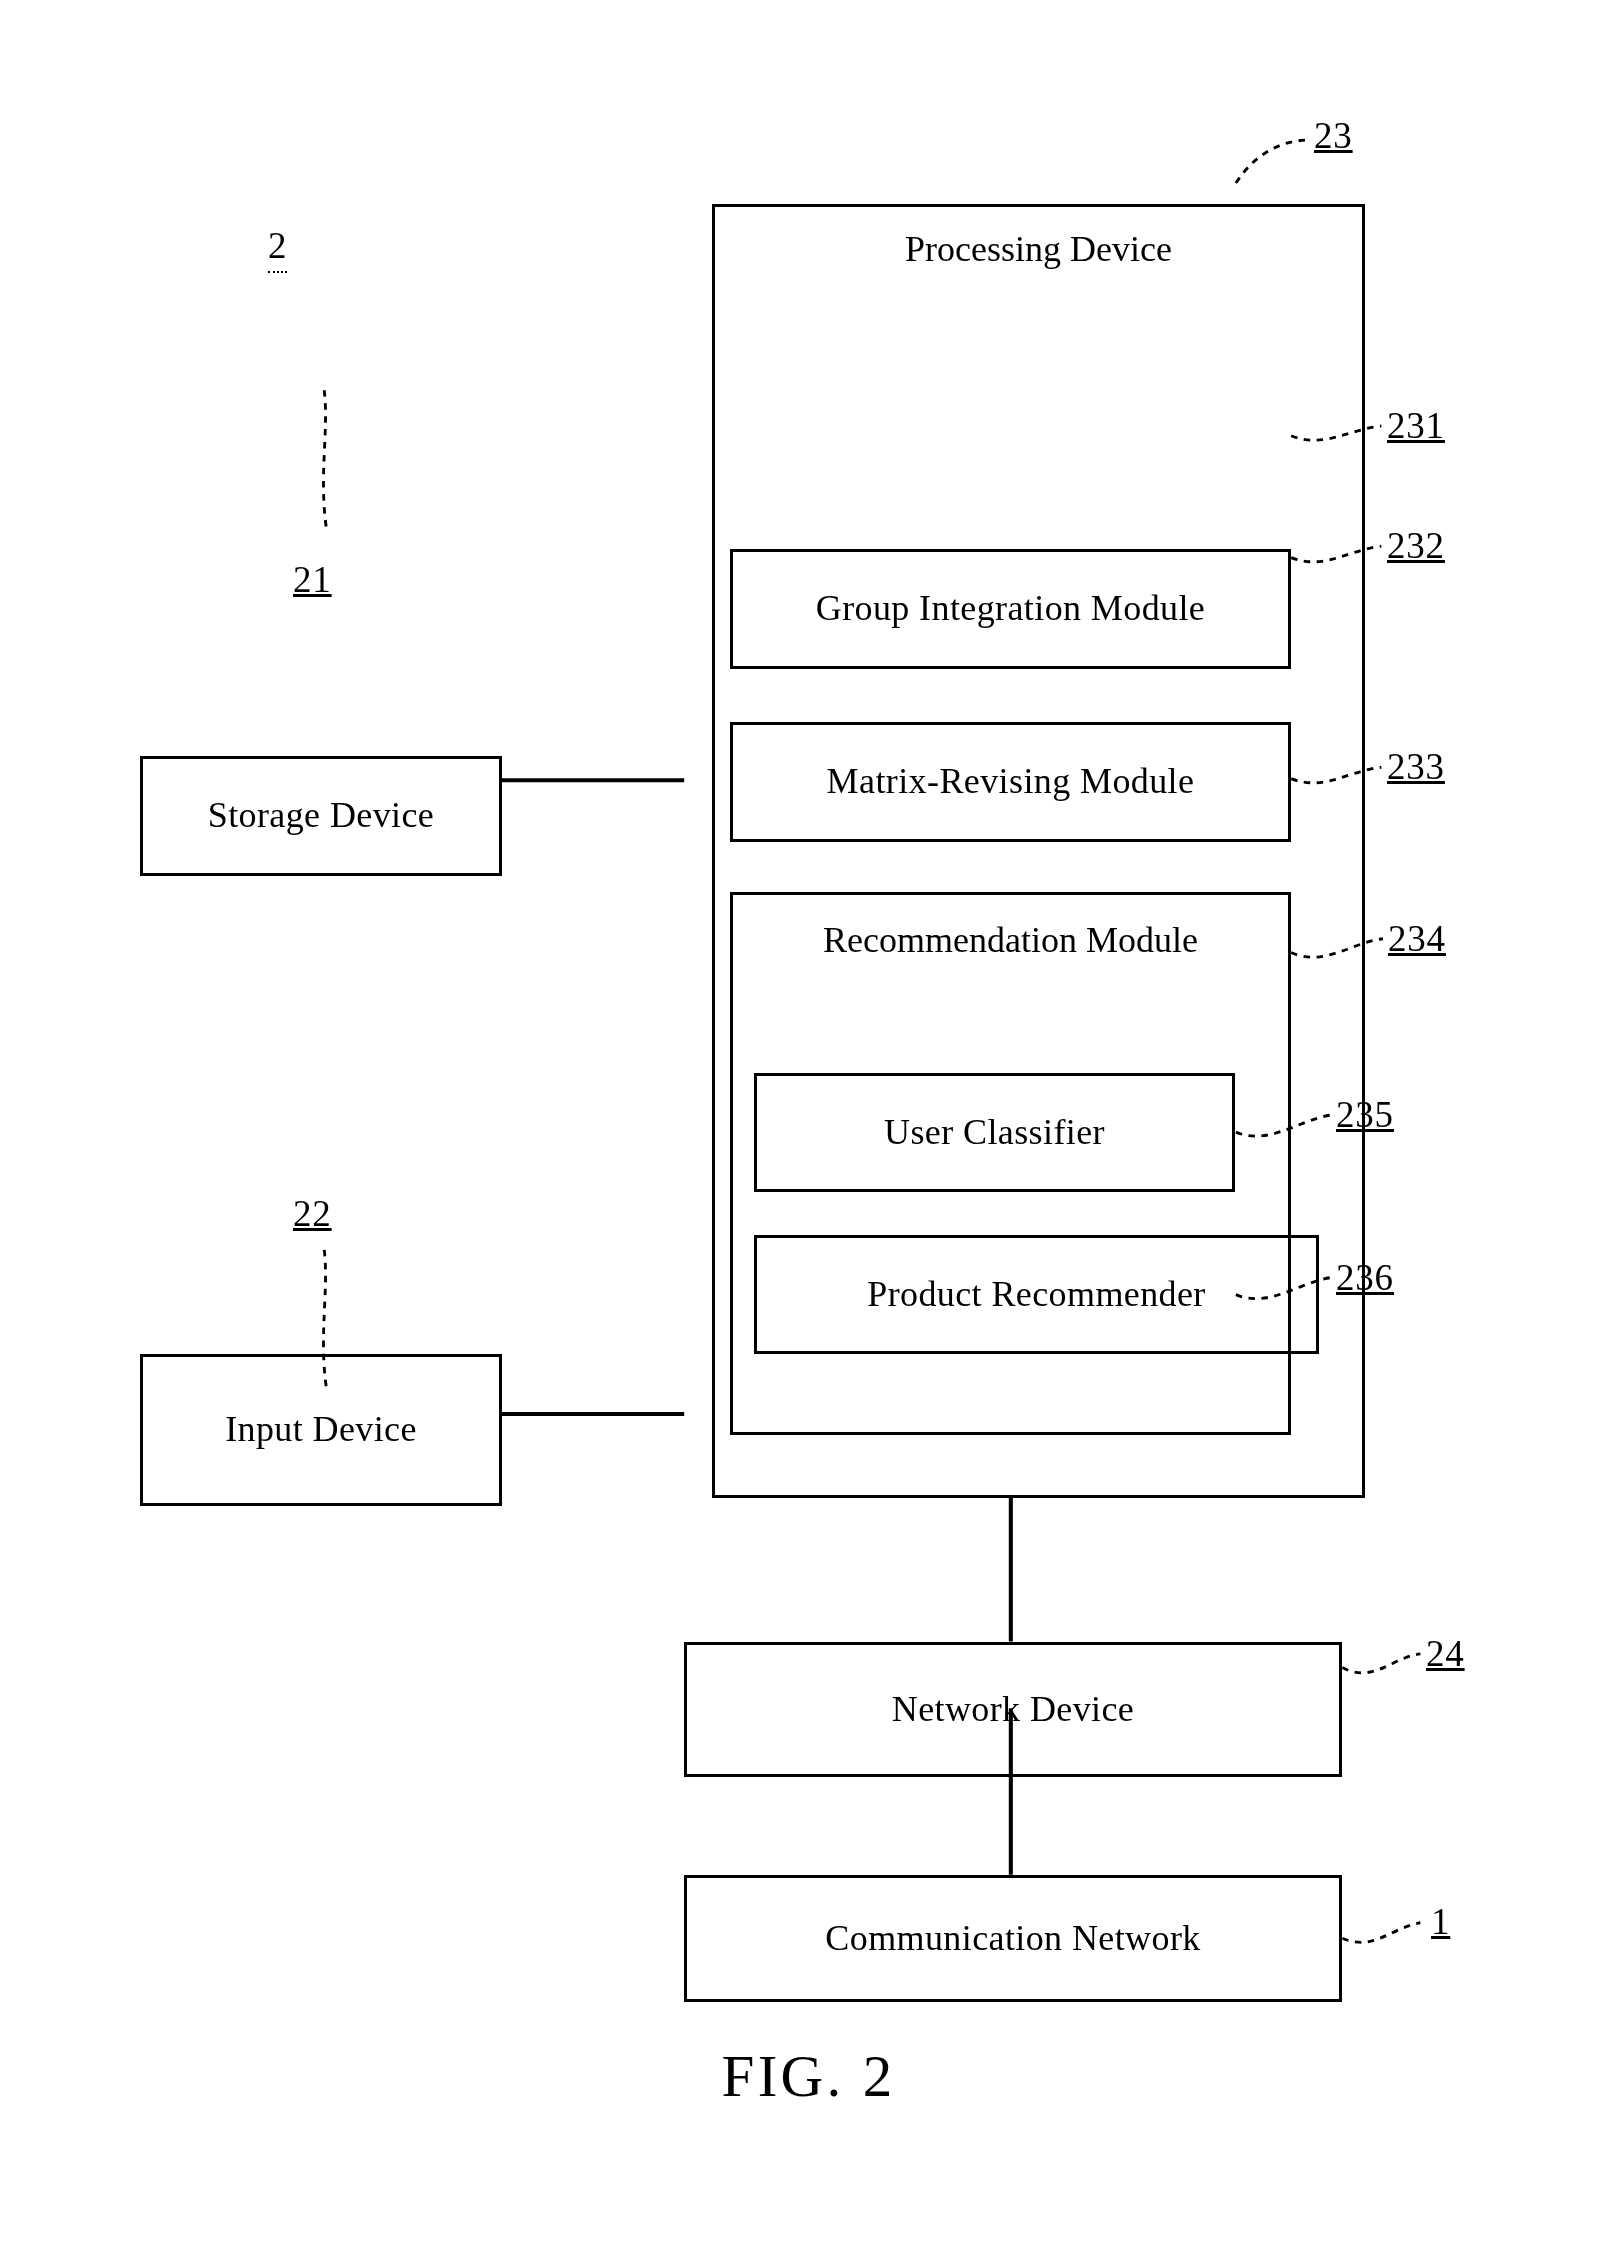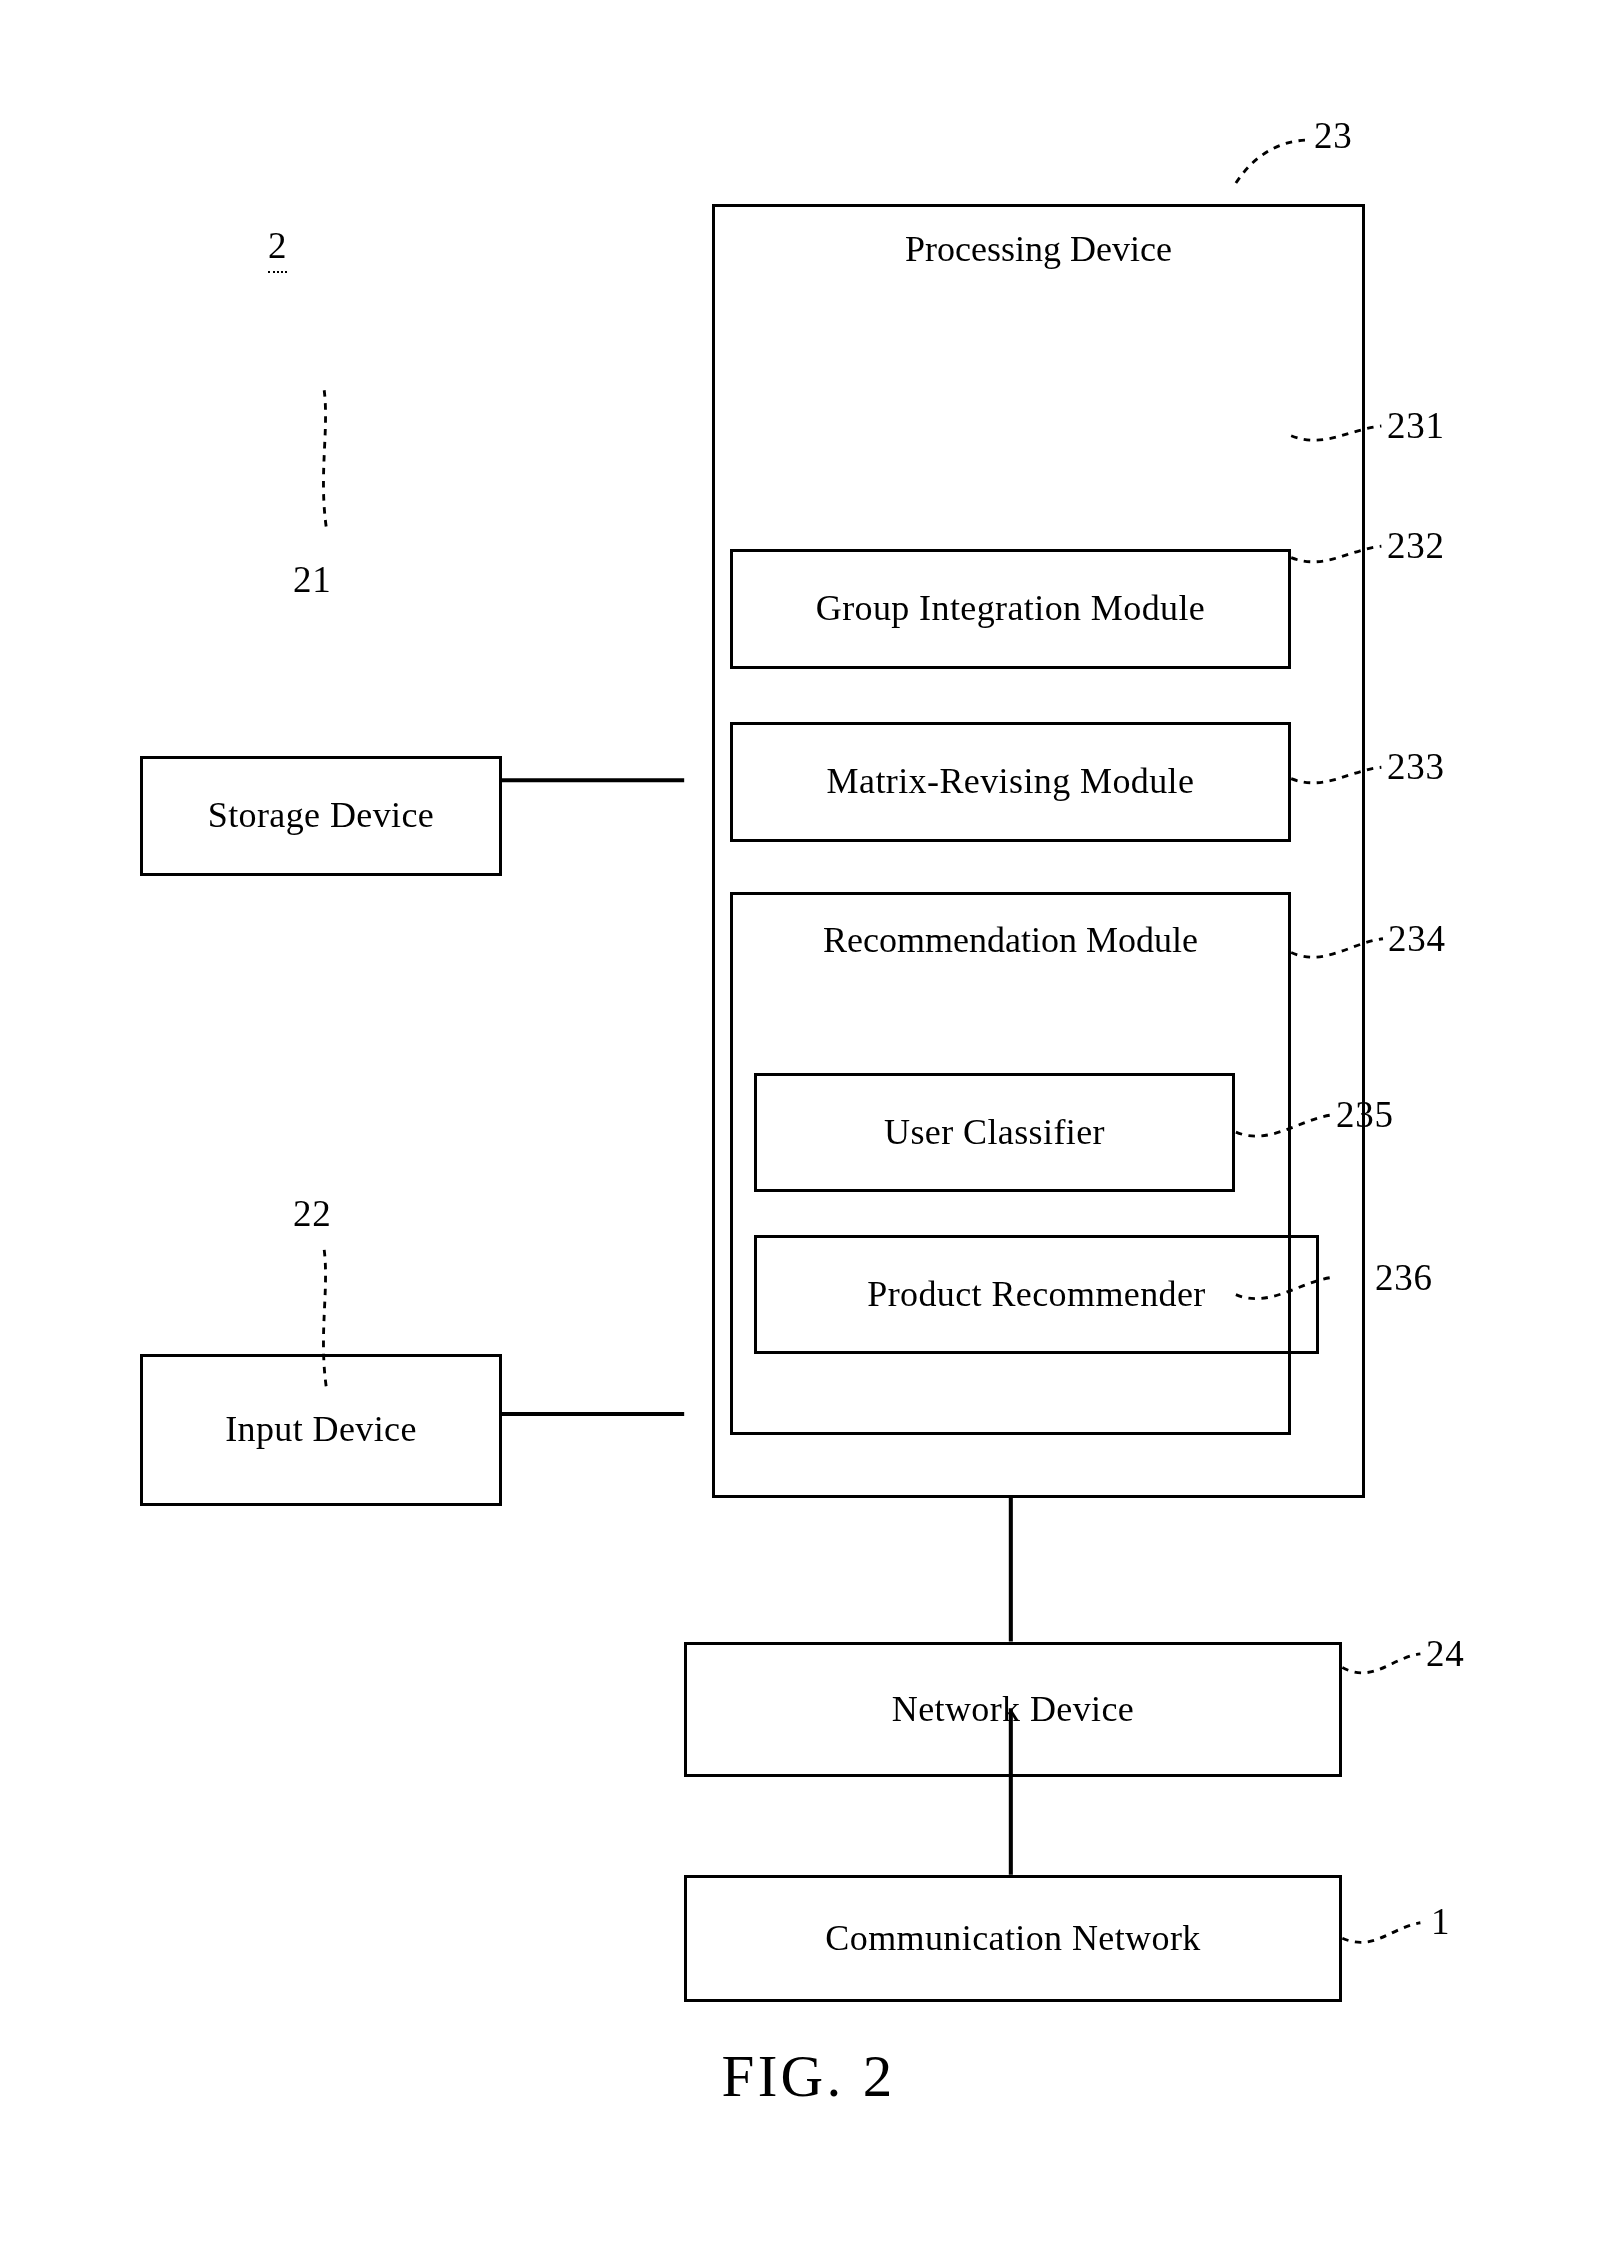--- a/index.html
+++ b/index.html
@@ -52,20 +52,21 @@
     font-size: 36px;
     white-space: nowrap;
     color: #000;
   }
   .ref {
     position: absolute;
     font-size: 37px;
     letter-spacing: 0.8px;
     color: #000;
     white-space: nowrap;
+    text-decoration: underline;
   }
   .ref-underline {
     position: absolute;
     font-size: 37px;
     color: #000;
     white-space: nowrap;
     border-bottom: 2.4px dotted #000;
     padding-bottom: 4.1px;
   }
   .fig-caption {
@@ -167,21 +168,21 @@
   <div class="ref" style="left:1387px; top:404px;">231</div>
 
   <div class="ref" style="left:1387px; top:524px;">232</div>
 
   <div class="ref" style="left:1387px; top:745px;">233</div>
 
   <div class="ref" style="left:1388px; top:917px;">234</div>
 
   <div class="ref" style="left:1336px; top:1093px;">235</div>
 
-  <div class="ref" style="left:1336px; top:1256px;margin-left:39px;">236</div>
+  <div class="ref" style="left:1336px; top:1256px;">236</div>
 
   <div class="ref" style="left:1426px; top:1632px;">24</div>
 
   <div class="ref" style="left:1431px; top:1900px;">1</div>
 
   <div class="fig-caption" style="top:2042px;">FIG. 2</div>
 
 </div>
 
 

